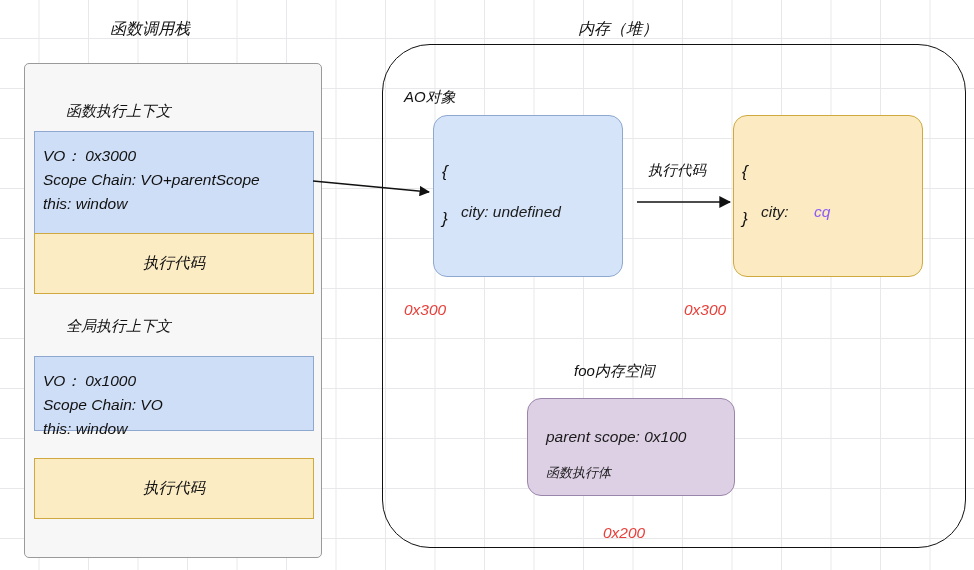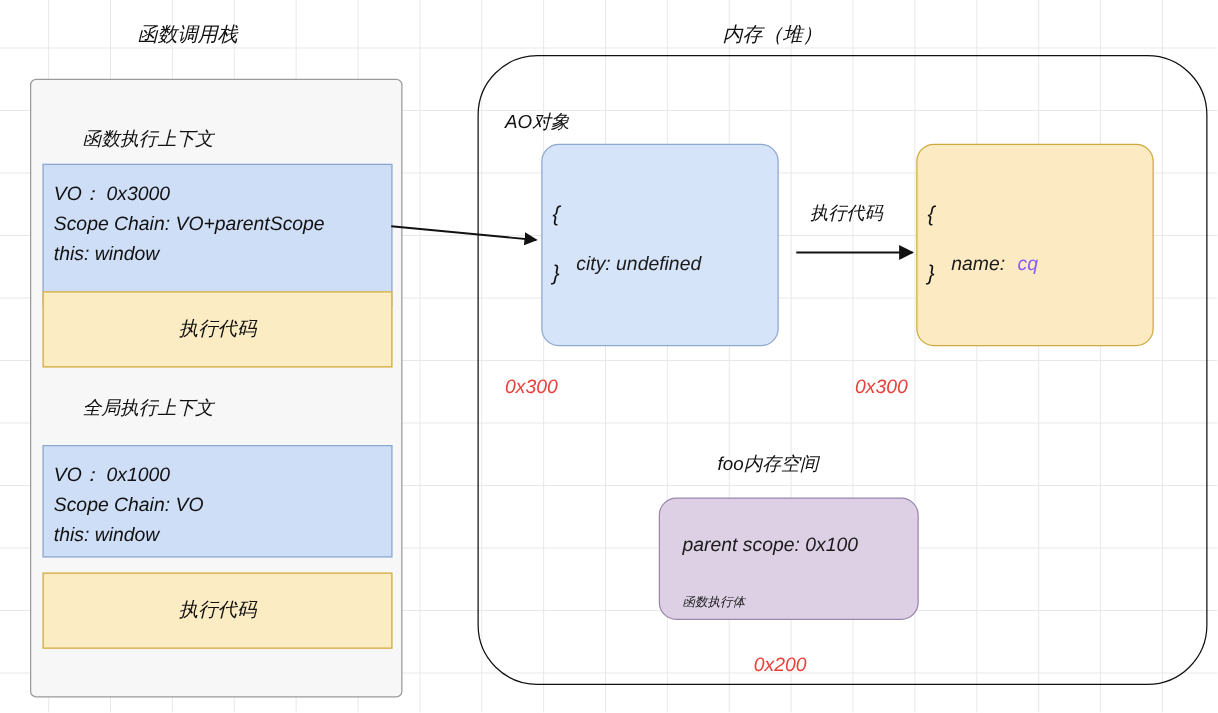--- a/index.html
+++ b/index.html
@@ -161,21 +161,21 @@
       <div>Scope Chain: VO+parentScope</div>
       <div>this: window</div>
     </div>
 
     <div class="code-box" style="left:9px; top:169px; width:280px; height:61px;">
       <span>执行代码</span>
     </div>
 
     <div class="ctx-title" style="left:41px; top:253px;">全局执行上下文</div>
 
-    <div class="vo-box" style="left:9px; top:292px; width:280px; height:90px;">
+    <div class="vo-box" style="left:9px; top:292px; width:280px; height:75px;">
       <div>VO： 0x1000</div>
       <div>Scope Chain:  VO</div>
       <div>this: window</div>
     </div>
 
     <div class="code-box" style="left:9px; top:394px; width:280px; height:61px;">
       <span>执行代码</span>
     </div>
   </div>
 
@@ -185,31 +185,31 @@
 
   <div class="obj-box obj-blue" style="left:433px; top:115px; width:190px; height:162px;">
     <span class="brace" style="left:8px; top:46px;">{</span>
     <span class="lbl" style="left:27px; top:86px; font-size:15.5px;">city: undefined</span>
     <span class="brace" style="left:8px; top:93px;">}</span>
   </div>
   <div class="addr" style="left:404px; top:301px;">0x300</div>
 
   <div class="obj-box obj-yellow" style="left:733px; top:115px; width:190px; height:162px;">
     <span class="brace" style="left:8px; top:46px;">{</span>
-    <span class="lbl" style="left:27px; top:86px; font-size:15.5px;">name:</span>
+    <span class="lbl" style="left:27px; top:86px; font-size:15.5px;">city:</span>
     <span class="lbl accent-red" style="left:80px; top:86px; font-size:15.5px;">cq</span>
     <span class="brace" style="left:8px; top:93px;">}</span>
   </div>
   <div class="addr" style="left:684px; top:301px;">0x300</div>
 
   <div class="inner-title" style="left:574px; top:362px;">foo内存空间</div>
 
   <div class="obj-box obj-purple" style="left:527px; top:398px; width:208px; height:98px;">
     <span class="lbl" style="left:18px; top:28px; font-size:15.5px;">parent scope: 0x100</span>
-    <span class="lbl" style="left:18px; top:78px; font-size:10px;text-align:right;">函数执行体</span>
+    <span class="lbl" style="left:18px; top:66px; font-size:13px;text-align:right;">函数执行体</span>
   </div>
   <div class="addr" style="left:603px; top:524px;">0x200</div>
 
   <svg class="arrows" viewBox="0 0 974 570" xmlns="http://www.w3.org/2000/svg">
     <defs>
       <marker id="ah" viewBox="0 0 10 10" refX="9" refY="5" markerWidth="7" markerHeight="7" orient="auto-start-reverse">
         <path d="M 0 0 L 10 5 L 0 10 z" fill="#111111"></path>
       </marker>
     </defs>
 

